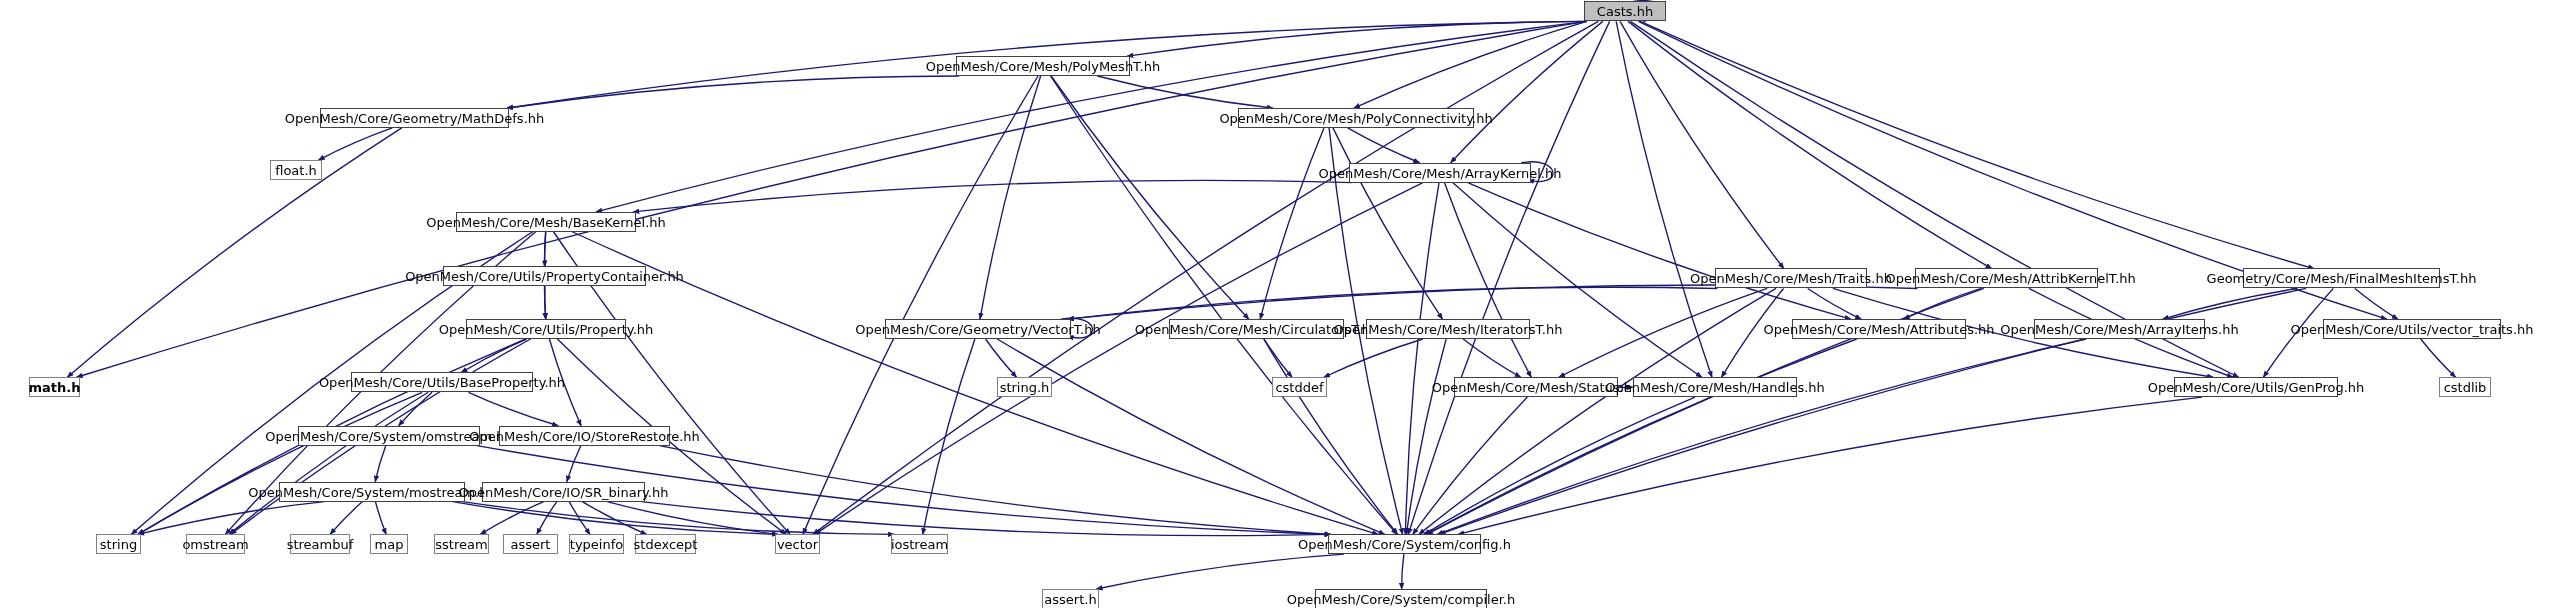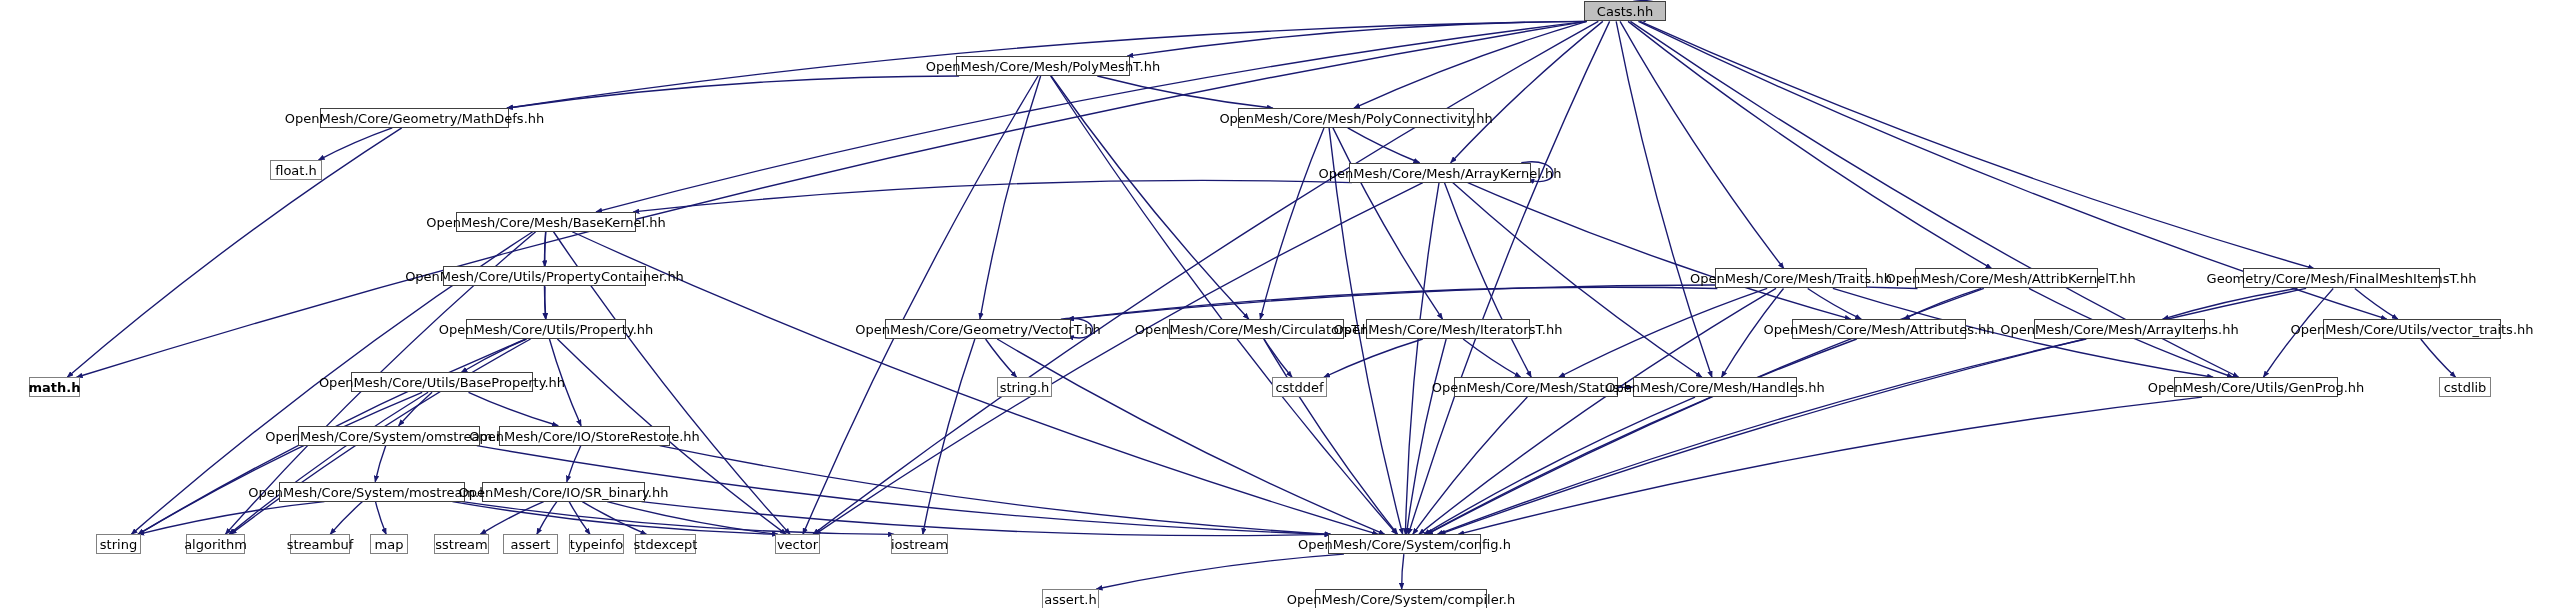--- a/index.html
+++ b/index.html
@@ -181,21 +181,21 @@
       <div class="node" style="left: 1272px; top: 377px; width: 55px;">cstddef</div>
       <div class="node strong" style="left: 1454px; top: 377px; width: 164px;">OpenMesh/Core/Mesh/Status.hh</div>
       <div class="node strong" style="left: 1633px; top: 377px; width: 164px;">OpenMesh/Core/Mesh/Handles.hh</div>
       <div class="node strong" style="left: 2174px; top: 377px; width: 164px;">OpenMesh/Core/Utils/GenProg.hh</div>
       <div class="node" style="left: 2439px; top: 377px; width: 52px;">cstdlib</div>
       <div class="node strong" style="left: 298px; top: 426px; width: 182px;">OpenMesh/Core/System/omstream.hh</div>
       <div class="node strong" style="left: 499px; top: 426px; width: 171px;">OpenMesh/Core/IO/StoreRestore.hh</div>
       <div class="node strong" style="left: 279px; top: 482px; width: 186px;">OpenMesh/Core/System/mostream.hh</div>
       <div class="node strong" style="left: 482px; top: 482px; width: 163px;">OpenMesh/Core/IO/SR_binary.hh</div>
       <div class="node" style="left: 96px; top: 534px; width: 45px;">string</div>
-      <div class="node" style="left: 186px; top: 534px; width: 59px;">algorithm</div>
+      <div class="node" style="left: 186px; top: 534px; width: 59px;">omstream</div>
       <div class="node" style="left: 290px; top: 534px; width: 60px;">streambuf</div>
       <div class="node" style="left: 370px; top: 534px; width: 38px;">map</div>
       <div class="node" style="left: 434px; top: 534px; width: 55px;">sstream</div>
       <div class="node" style="left: 503px; top: 534px; width: 55px;">assert</div>
       <div class="node" style="left: 569px; top: 534px; width: 55px;">typeinfo</div>
       <div class="node" style="left: 635px; top: 534px; width: 61px;">stdexcept</div>
       <div class="node" style="left: 775px; top: 534px; width: 45px;">vector</div>
       <div class="node" style="left: 891px; top: 534px; width: 57px;">iostream</div>
       <div class="node strong" style="left: 1328px; top: 534px; width: 153px;">OpenMesh/Core/System/config.h</div>
       <div class="node" style="left: 1042px; top: 589px; width: 57px;">assert.h</div>

